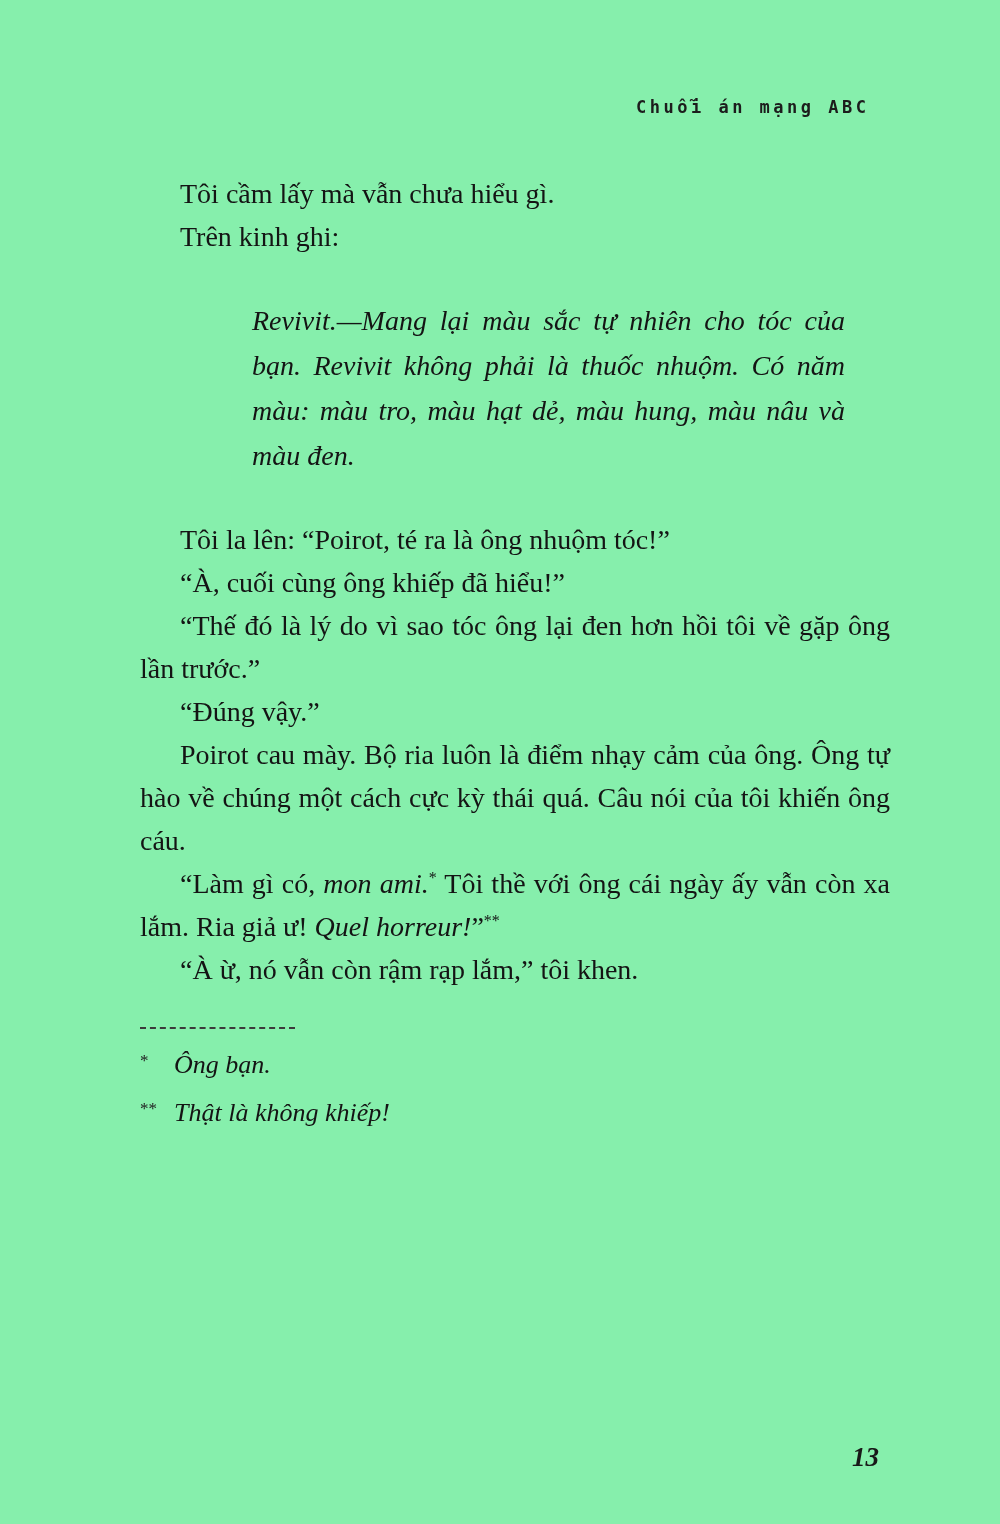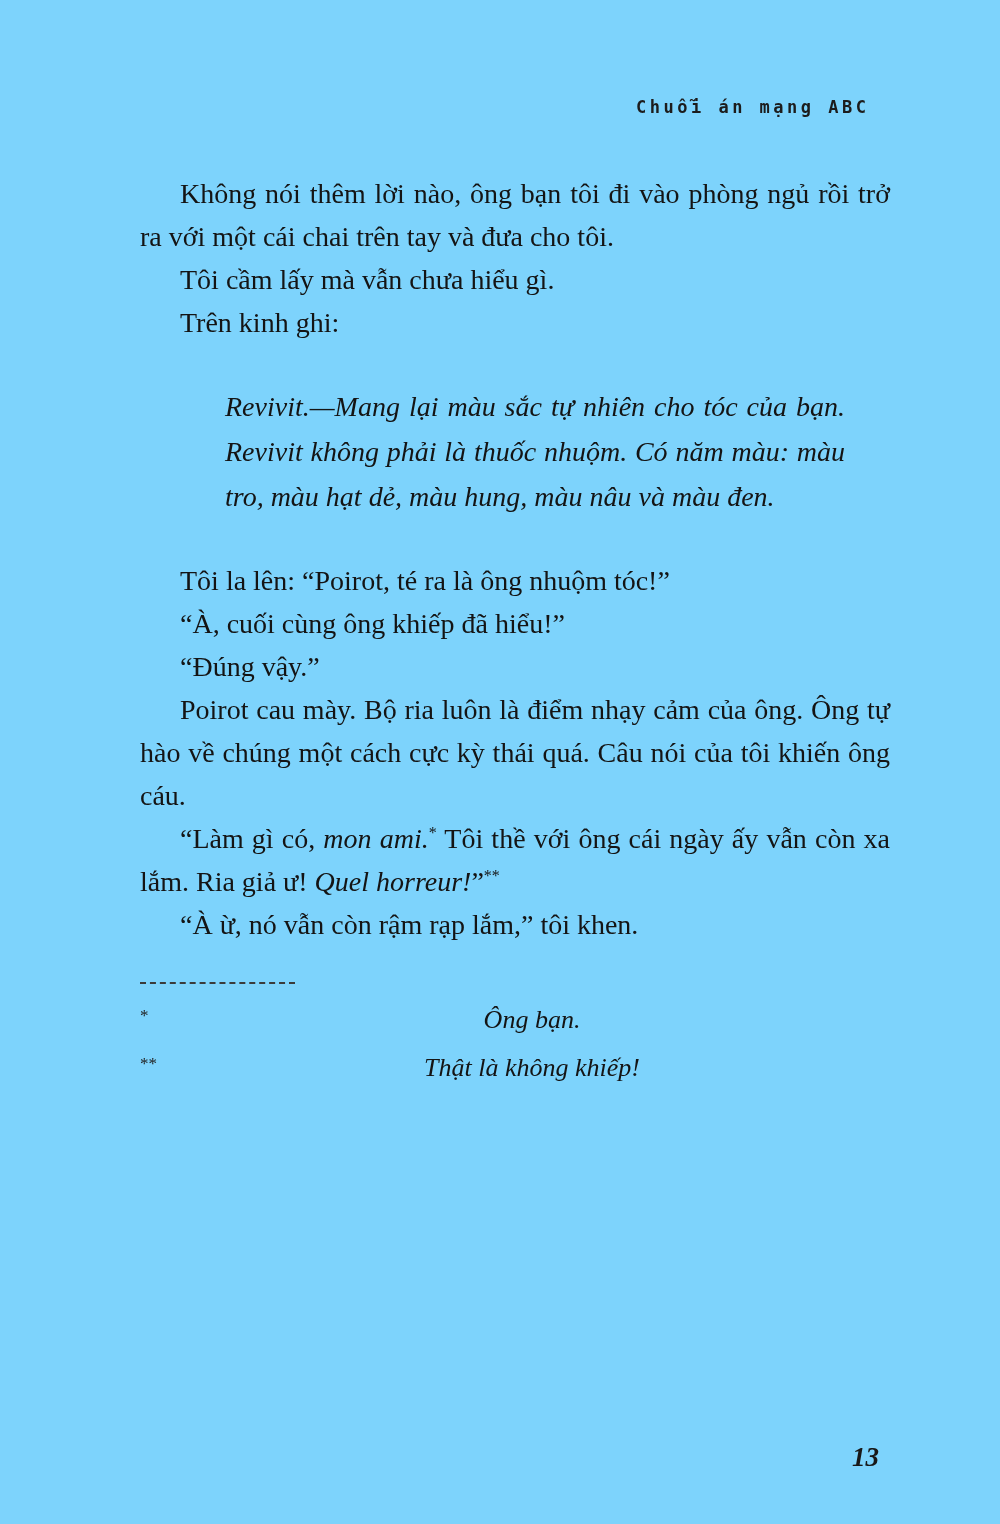--- a/index.html
+++ b/index.html
@@ -4,21 +4,21 @@
 <style>
   html, body {
     margin: 0;
     padding: 0;
     background: #f6f6f3;
   }
   .page {
     position: relative;
     width: 1000px;
     height: 1524px;
-    background: #7dd3fc;
+    background: #86efac;
     font-family: "Liberation Serif", serif;
     color: #141414;
     overflow: hidden;
   }
   .running-header {
     position: absolute;
     top: 97px;
     left: 636px;
     font-family: "DejaVu Sans Mono", monospace;
     font-size: 17px;
@@ -34,21 +34,21 @@
     width: 750px;
     font-size: 28px;
     line-height: 43px;
     text-align: justify;
   }
   .para {
     margin: 0;
     text-indent: 40px;
   }
   .quote-block {
-    margin: 40px 45px 40px 85px;
+    margin: 40px 45px 40px 112px;
     font-style: italic;
     line-height: 45px;
     text-indent: 0;
     text-align: justify;
   }
   .italic { font-style: italic; }
   .sup {
     vertical-align: super;
     font-size: 16px;
     line-height: 0;
@@ -68,49 +68,49 @@
     text-indent: 0;
   }
   .footnote-marker {
     width: 34px;
     flex: 0 0 34px;
     font-size: 17px;
     line-height: 40px;
     font-style: normal;
     color: #222;
   }
-  .footnote-text { flex: 1; text-align: center; }
+  .footnote-text { flex: 1; }
   .page-number {
     position: absolute;
     top: 1434px;
     left: 852px;
     font-size: 27px;
     font-weight: 700;
     font-style: italic;
     color: #181818;
     margin-top: 8px;
   }
 </style>
 </head>
 <body>
 
 <div class="page">
 
   <div class="running-header">Chuỗi án mạng ABC</div>
 
   <div class="text-block">
 
-    <p class="para">Không nói thêm lời nào, ông bạn tôi đi vào phòng ngủ rồi trở ra với một cái chai trên tay và đưa cho tôi.</p>
     <p class="para">Tôi cầm lấy mà vẫn chưa hiểu gì.</p>
     <p class="para">Trên kinh ghi:</p>
 
     <p class="para quote-block">Revivit.—Mang lại màu sắc tự nhiên cho tóc của bạn. Revivit không phải là thuốc nhuộm. Có năm màu: màu tro, màu hạt dẻ, màu hung, màu nâu và màu đen.</p>
 
     <p class="para">Tôi la lên: “Poirot, té ra là ông nhuộm tóc!”</p>
     <p class="para">“À, cuối cùng ông khiếp đã hiểu!”</p>
+    <p class="para">“Thế đó là lý do vì sao tóc ông lại đen hơn hồi tôi về gặp ông lần trước.”</p>
     <p class="para">“Đúng vậy.”</p>
     <p class="para">Poirot cau mày. Bộ ria luôn là điểm nhạy cảm của ông. Ông tự hào về chúng một cách cực kỳ thái quá. Câu nói của tôi khiến ông cáu.</p>
 
     <p class="para"><span>“Làm gì có, </span><span class="italic">mon ami.</span><span class="sup">*</span><span> Tôi thề với ông cái ngày ấy vẫn còn xa lắm. Ria giả ư! </span><span class="italic">Quel horreur!</span><span>”</span><span class="sup">**</span></p>
 
     <p class="para">“À ừ, nó vẫn còn rậm rạp lắm,” tôi khen.</p>
 
     <hr class="footnote-separator">
 
     <div class="footnote">

